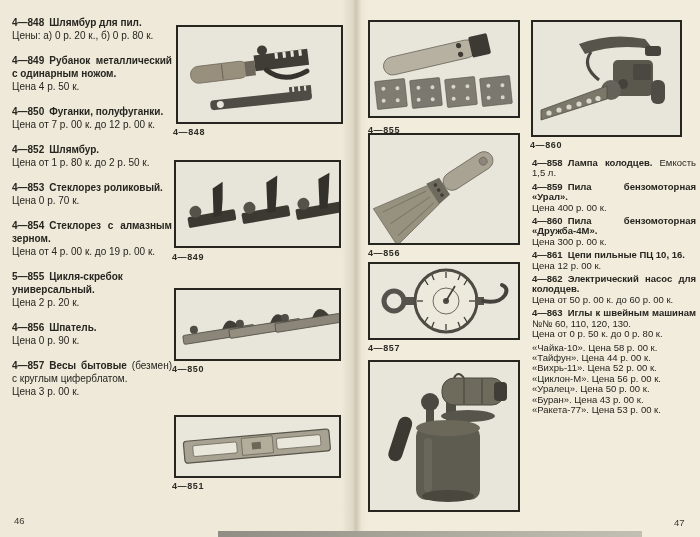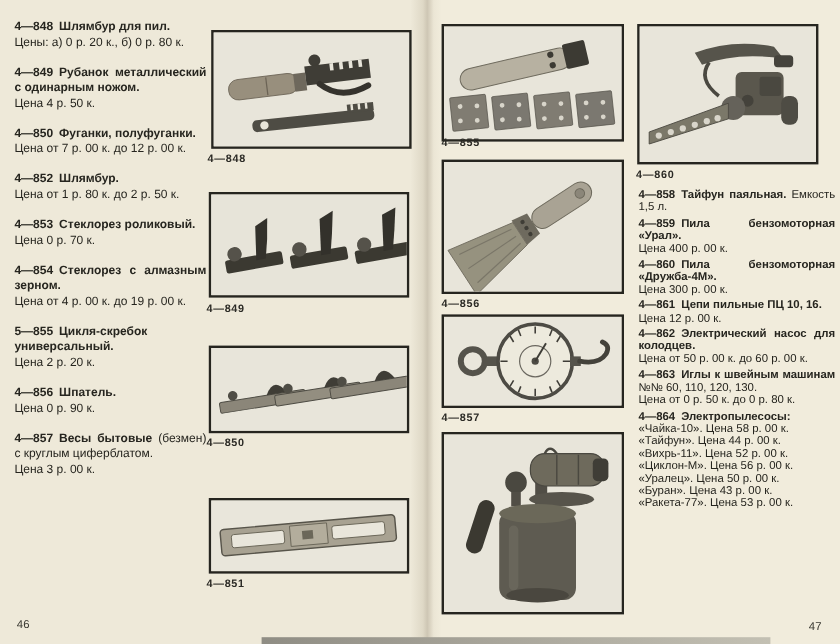--- a/index.html
+++ b/index.html
@@ -196,21 +196,21 @@
       </g>
       <g transform="translate(111,55) rotate(-6 15 14)">
         <rect width="30" height="28" rx="1" fill="#7b7870" stroke="#55534b" stroke-width=".6"></rect>
         <circle cx="8" cy="8" r="2" fill="#d8d5ca"></circle>
           <circle cx="22" cy="9" r="2" fill="#d8d5ca"></circle>
         <circle cx="7" cy="20" r="2" fill="#d8d5ca"></circle>
           <circle cx="21" cy="21" r="2" fill="#d8d5ca"></circle>
       </g>
     </svg>
   </div>
-  <span class="cap" style="left:368px;top:114px">4—855</span>
+  <span class="cap" style="left:368px;top:125px">4—855</span>
 
   <div class="fig" style="left:368px;top:133px;width:152px;height:112px">
     <svg viewBox="0 0 148 108">
       <rect x="0" y="0" width="148" height="108" fill="#e8e5da"></rect>
       <g transform="rotate(-33 74 54)">
         <polygon points="4,32 62,42 62,64 4,76" fill="#96927f" stroke="#6f6b5e" stroke-width=".7"></polygon>
         <line x1="10" y1="40" x2="58" y2="46" stroke="#7a7668" stroke-width="1"></line>
         <line x1="10" y1="54" x2="58" y2="53" stroke="#7a7668" stroke-width="1"></line>
         <line x1="10" y1="68" x2="58" y2="60" stroke="#7a7668" stroke-width="1"></line>
         <polygon points="62,40 76,42 76,62 62,64" fill="#6e6a5e"></polygon>
@@ -292,21 +292,21 @@
       <circle cx="36" cy="85" r="2.6" fill="#d9d6cb"></circle>
         <circle cx="46" cy="82" r="2.6" fill="#d9d6cb"></circle>
       <circle cx="56" cy="79" r="2.6" fill="#d9d6cb"></circle>
         <circle cx="65" cy="76.5" r="2.6" fill="#d9d6cb"></circle>
     </svg>
   </div>
   <span class="cap" style="left:530px;top:140px">4—860</span>
 
   <div class="text-col" id="right-text">
       <div class="entry">
-        <div class="e-head"><span class="code">4—858</span><span class="name">Тайфун паяльная.</span><span class="suffix"> Емкость 1,5 л.</span></div>
+        <div class="e-head"><span class="code">4—858</span><span class="name">Лампа колодцев.</span><span class="suffix"> Емкость 1,5 л.</span></div>
       </div>
       <div class="entry">
         <div class="e-head"><span class="code">4—859</span><span class="name">Пила бензомоторная «Урал».</span></div>
         <div class="price">Цена 400 р. 00 к.</div>
       </div>
       <div class="entry">
         <div class="e-head"><span class="code">4—860</span><span class="name">Пила бензомоторная «Дружба-4М».</span></div>
         <div class="price">Цена 300 р. 00 к.</div>
       </div>
       <div class="entry">
@@ -315,21 +315,20 @@
       </div>
       <div class="entry">
         <div class="e-head"><span class="code">4—862</span><span class="name">Электрический насос для колодцев.</span></div>
         <div class="price">Цена от 50 р. 00 к. до 60 р. 00 к.</div>
       </div>
       <div class="entry">
         <div class="e-head"><span class="code">4—863</span><span class="name">Иглы к швейным машинам</span><span class="suffix"> №№ 60, 110, 120, 130.</span></div>
         <div class="price">Цена от 0 р. 50 к. до 0 р. 80 к.</div>
       </div>
       <div class="entry">
-        <div class="e-head"><span class="code">4—864</span><span class="name">Электропылесосы:</span></div>
         <div class="price">«Чайка-10». Цена 58 р. 00 к.</div>
         <div class="price">«Тайфун». Цена 44 р. 00 к.</div>
         <div class="price">«Вихрь-11». Цена 52 р. 00 к.</div>
         <div class="price">«Циклон-М». Цена 56 р. 00 к.</div>
         <div class="price">«Уралец». Цена 50 р. 00 к.</div>
         <div class="price">«Буран». Цена 43 р. 00 к.</div>
         <div class="price">«Ракета-77». Цена 53 р. 00 к.</div>
       </div>
     </div>
 

